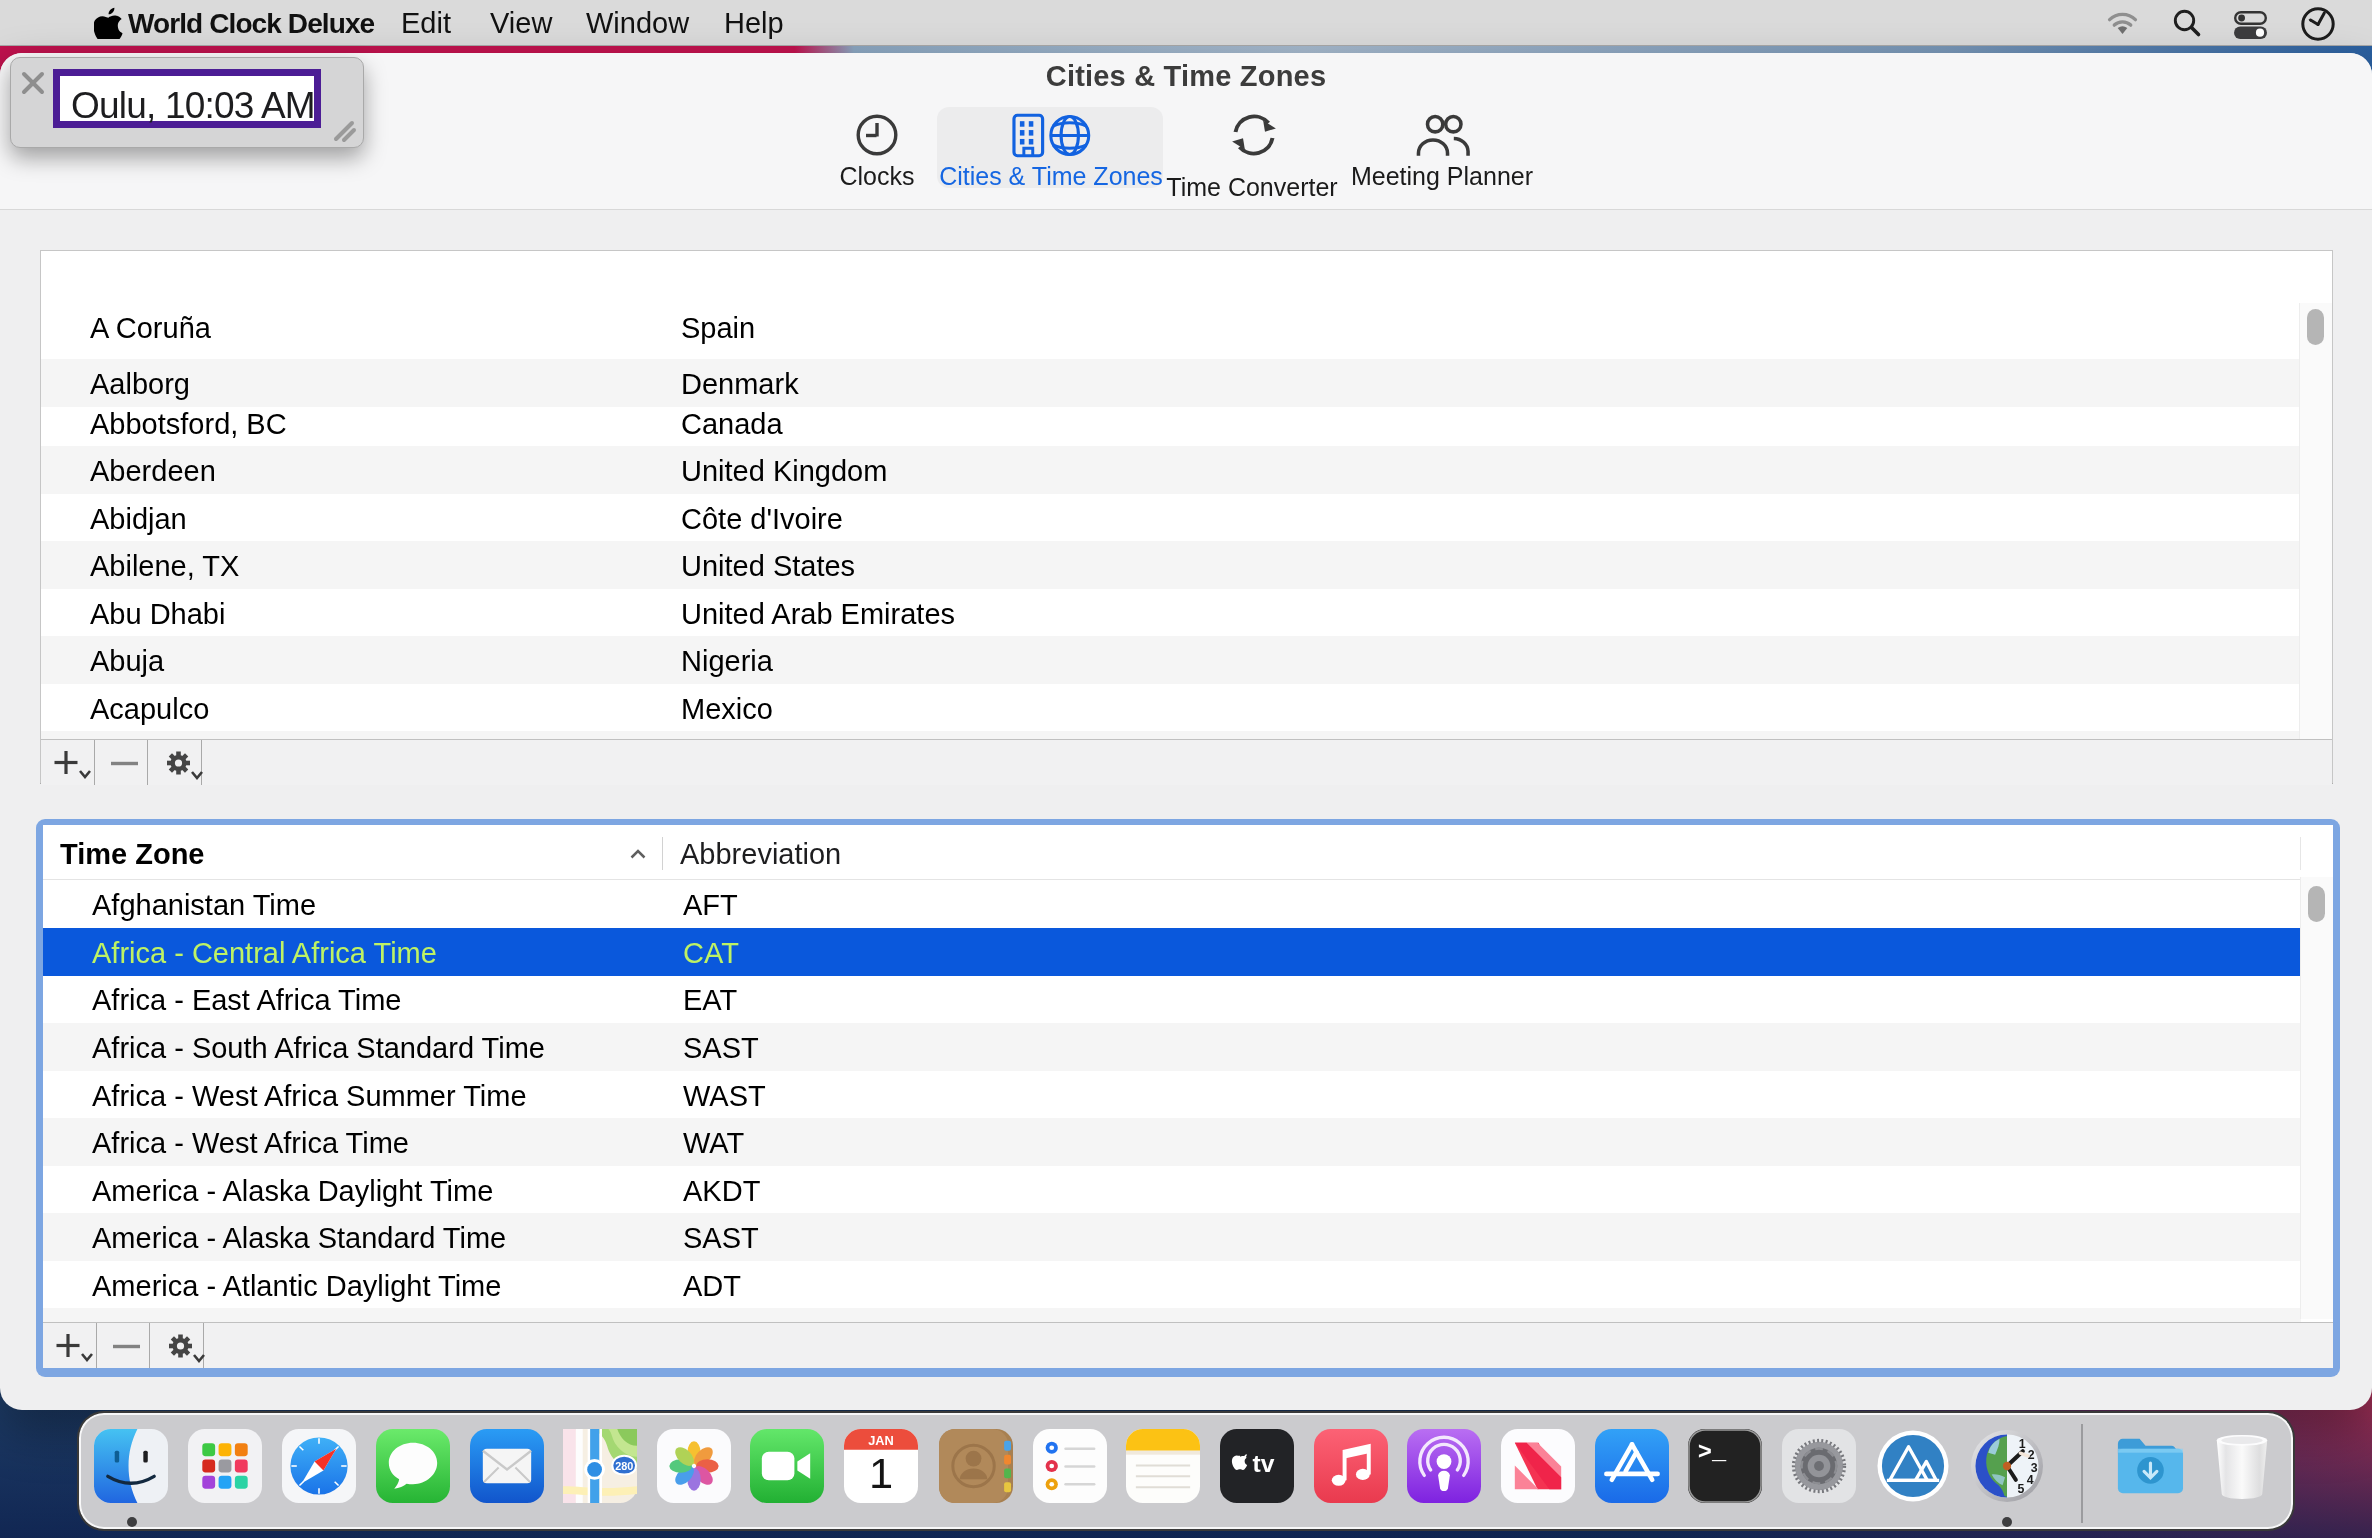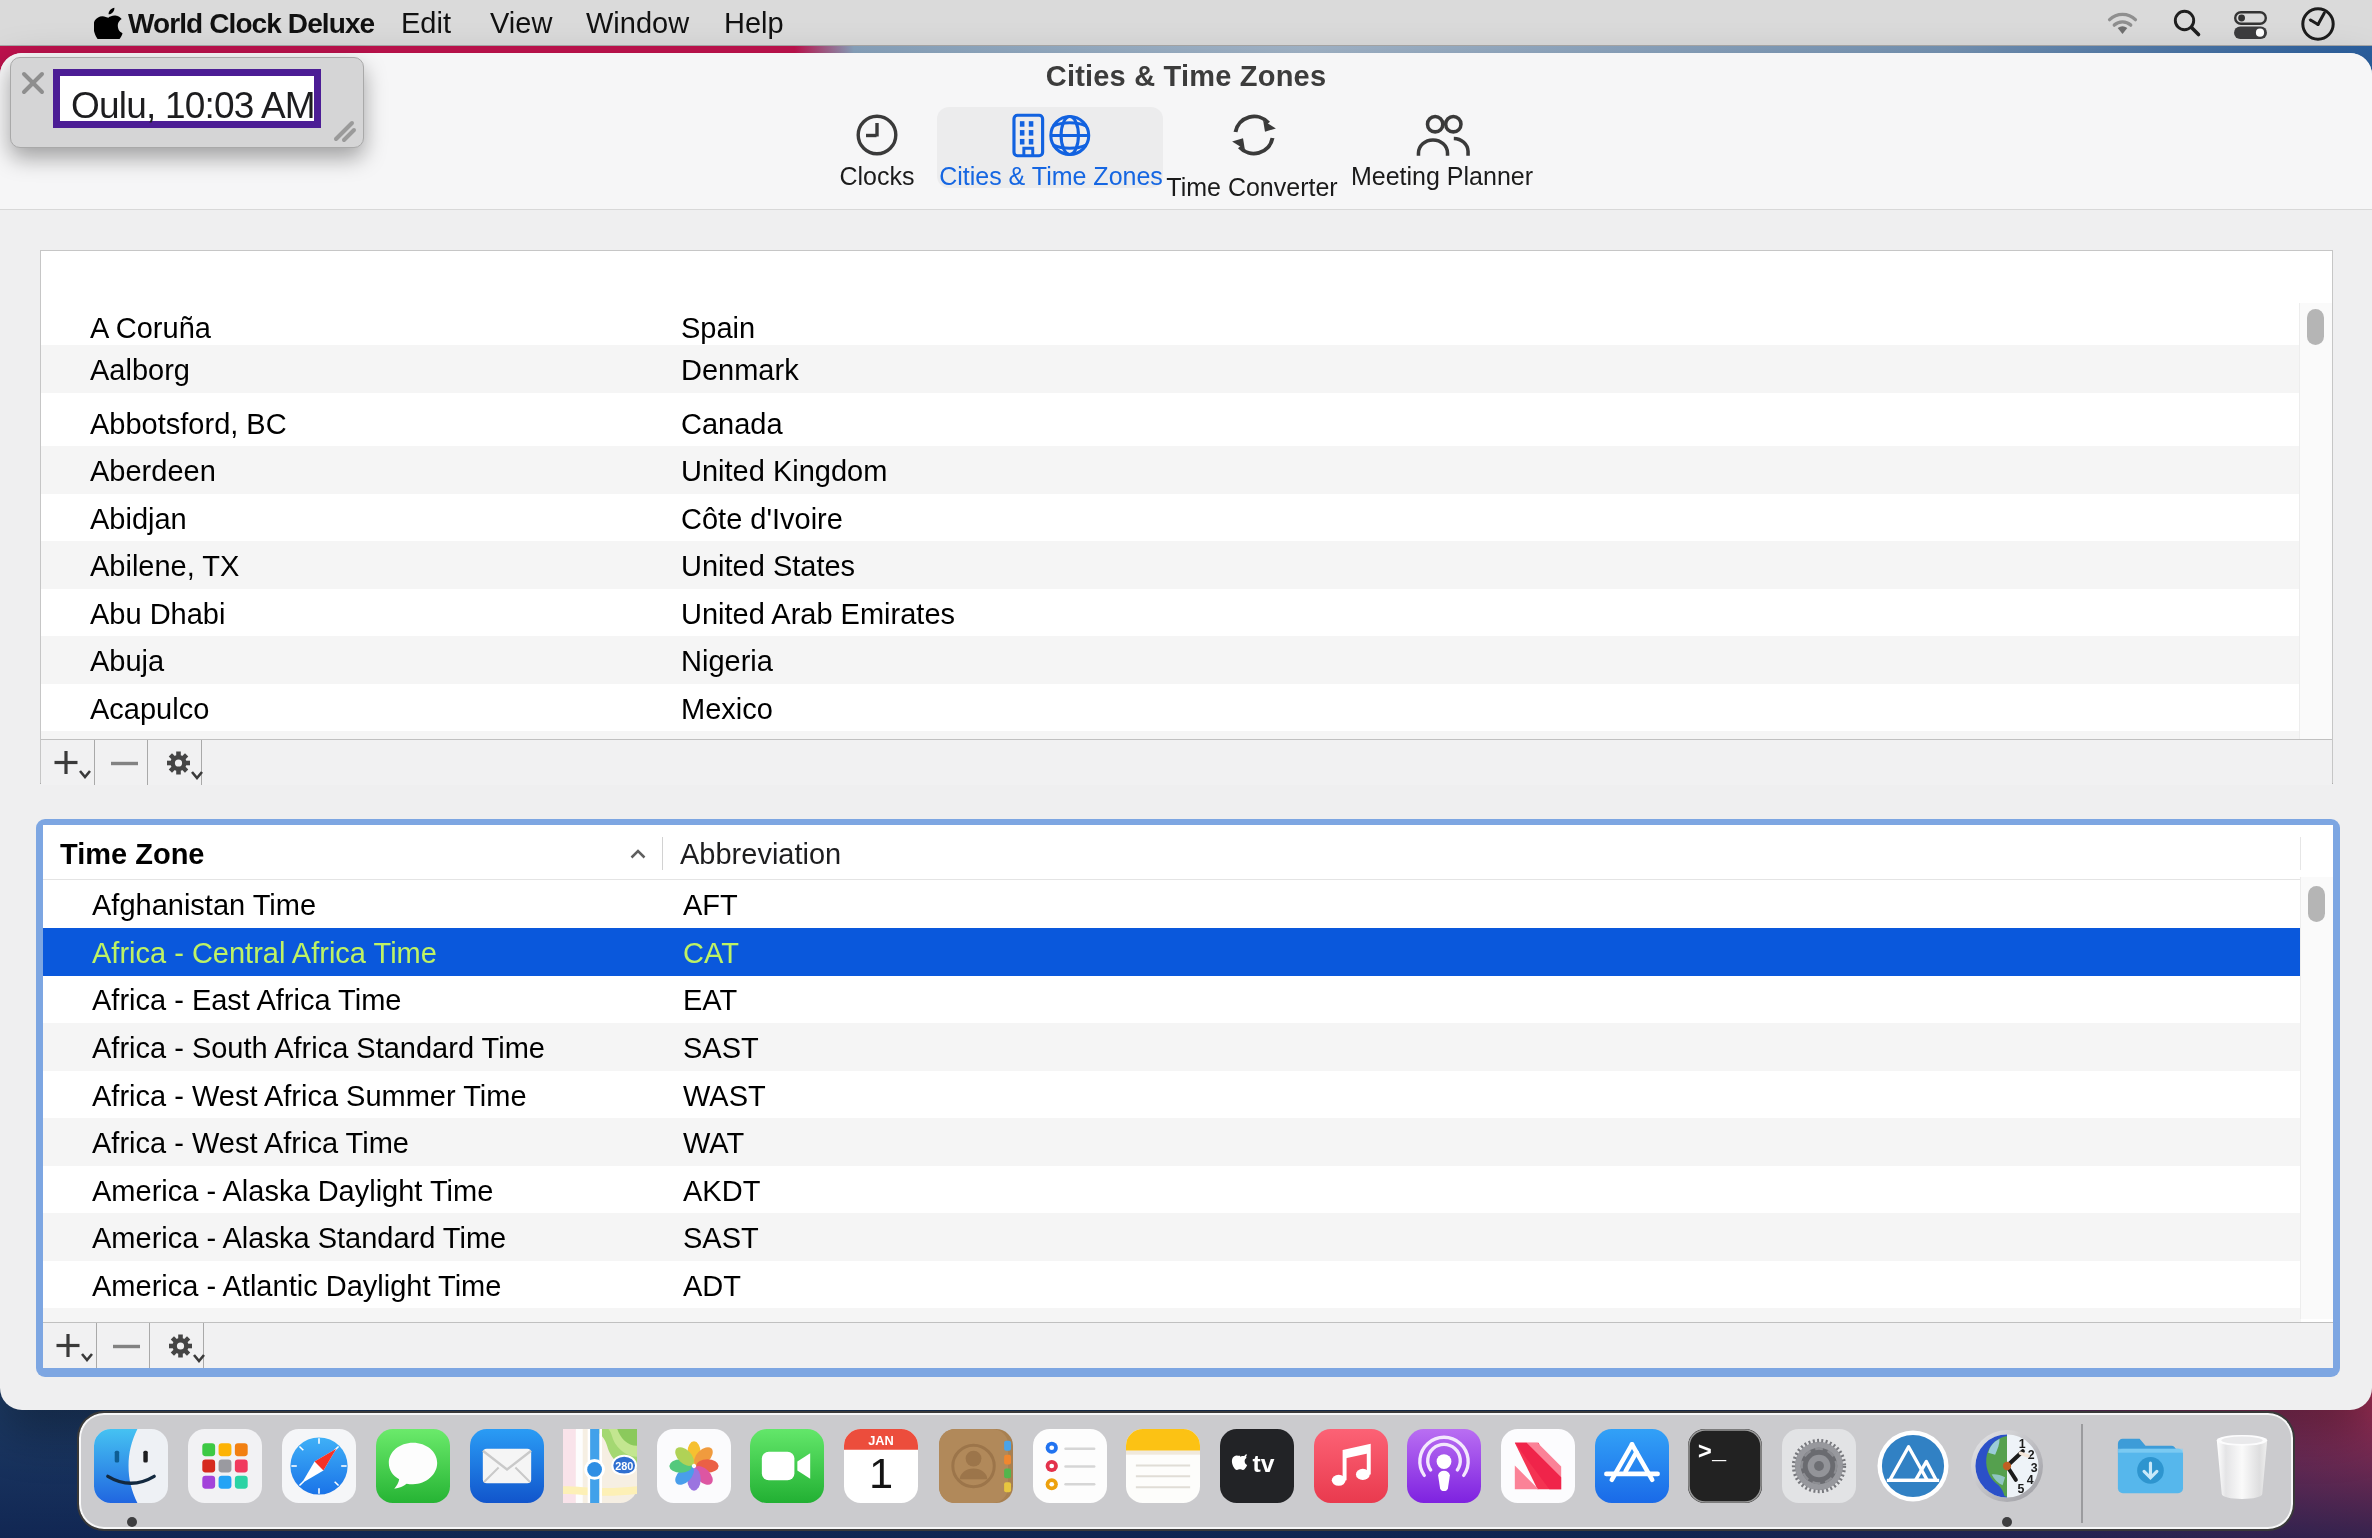--- a/index.html
+++ b/index.html
@@ -188,21 +188,21 @@
           <line x1="12" y1="21" x2="22" y2="11"></line>
       </g>
     </svg>
   </div>
 
   <div id="t1" class="abs tbl">
     <div class="row" style="top:52px">
         <div class="c1">A Coruña</div>
         <div class="c2">Spain</div>
       </div>
-    <div class="row alt" style="top:94px">
+    <div class="row alt" style="top:108px">
         <div class="c1">Aalborg</div>
         <div class="c2">Denmark</div>
       </div>
     <div class="row" style="top:148px">
         <div class="c1">Abbotsford, BC</div>
         <div class="c2">Canada</div>
       </div>
     <div class="row alt" style="top:195px">
         <div class="c1">Aberdeen</div>
         <div class="c2">United Kingdom</div>

